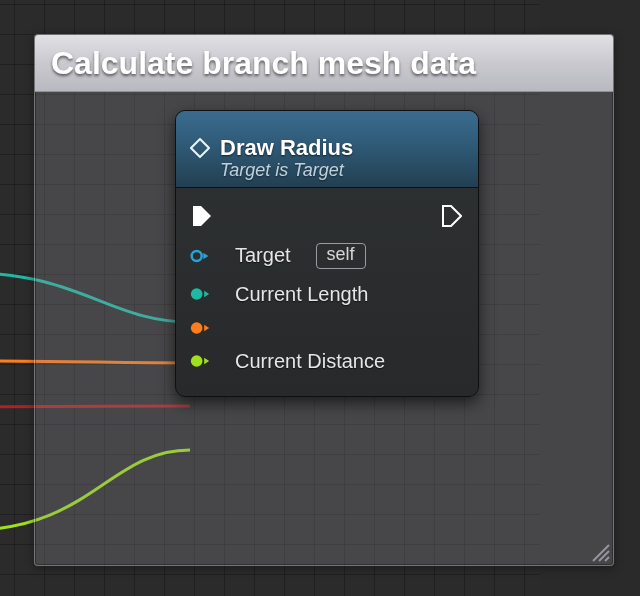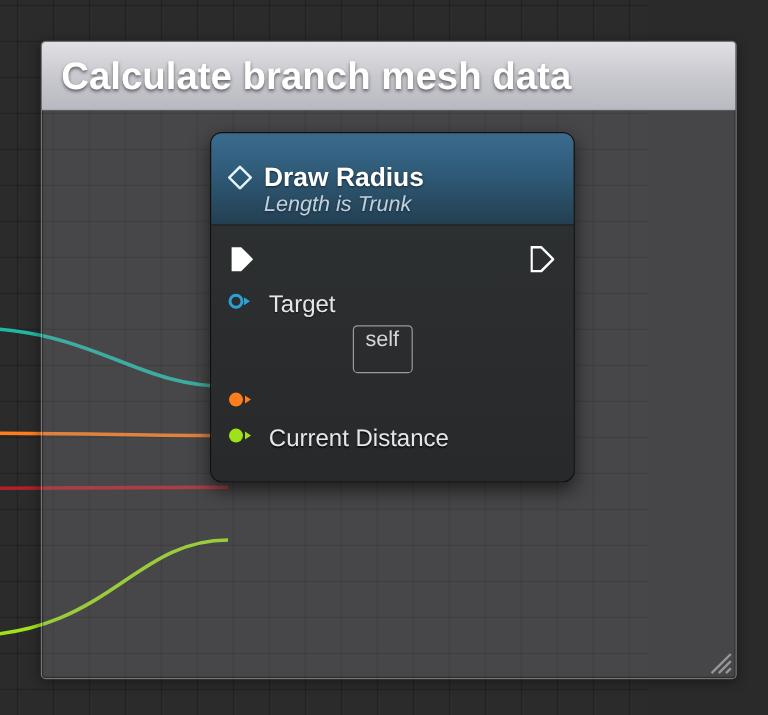--- a/index.html
+++ b/index.html
@@ -96,38 +96,37 @@
     font-size: 18px;
     font-style: italic;
     opacity: 0.9;
     text-shadow: 0 1px 2px rgba(0,0,0,0.5);
   }
   .node-body {
     padding: 12px 14px 16px 14px;
   }
   .pin-row {
     display: flex;
-    align-items: flex-start;
-    gap: 14px;
+    align-items: center;
+    gap: 25px;
     padding: 7px 0;
   }
   .pin-row.exec-row { justify-content: space-between; padding: 8px 2px 12px 2px; }
   .pin-label {
     color: #e6e6e8;
     font-size: 20px;
     text-shadow: 0 1px 1px rgba(0,0,0,0.6);
   }
   .self-box {
     border: 1px solid #9a9aa2;
     border-radius: 4px;
     color: #d6d6d8;
     font-size: 18px;
-    padding: 1px 10px 19px 10px;
+    padding: 1px 10px 5px 10px;
     line-height: 1;
-    margin-top: 28px;
   }
 
   .pin {
     position: relative;
     width: 20px;
     height: 16px;
     display: inline-flex;
     align-items: center;
     justify-content: center;
   }
@@ -162,21 +161,21 @@
 
   <div class="node">
     <div class="node-header">
       <span class="fn-icon">
         <svg width="20" height="20" viewBox="0 0 20 20">
           <path d="M10 1 L19 10 L10 19 L1 10 Z" fill="none" stroke="#e8f4fb" stroke-width="2"></path>
         </svg>
       </span>
       <div class="node-titles">
         <div class="node-title">Draw Radius</div>
-        <div class="node-subtitle">Length is Trunk</div>
+        <div class="node-subtitle">Target is Target</div>
       </div>
     </div>
 
     <div class="node-body">
 
       <div class="pin-row exec-row">
         <span class="pin">
           <svg width="20" height="22" viewBox="0 0 20 22">
             <path d="M1 1 H9 L19 11 L9 21 H1 Z" fill="#ffffff"></path>
           </svg>
@@ -192,20 +191,29 @@
         <span class="pin">
           <svg width="24" height="16" viewBox="0 0 24 16">
             <circle cx="8" cy="8" r="6" fill="none" stroke="#2aa2d6" stroke-width="3"></circle>
             <path d="M16 4 L22 8 L16 12 Z" fill="#2aa2d6"></path>
           </svg>
         </span>
         <span class="pin-label">Target</span>
         <span class="self-box">self</span>
       </div>
 
+      <div class="pin-row">
+        <span class="pin">
+          <svg width="24" height="16" viewBox="0 0 24 16">
+            <circle cx="8" cy="8" r="7" fill="#1fb8a5"></circle>
+            <path d="M17 4 L23 8 L17 12 Z" fill="#1fb8a5"></path>
+          </svg>
+        </span>
+        <span class="pin-label">Current Length</span>
+      </div>
 
       <div class="pin-row">
         <span class="pin">
           <svg width="24" height="16" viewBox="0 0 24 16">
             <circle cx="8" cy="8" r="7" fill="#ff7d1c"></circle>
             <path d="M17 4 L23 8 L17 12 Z" fill="#ff7d1c"></path>
           </svg>
         </span>
       </div>
 

